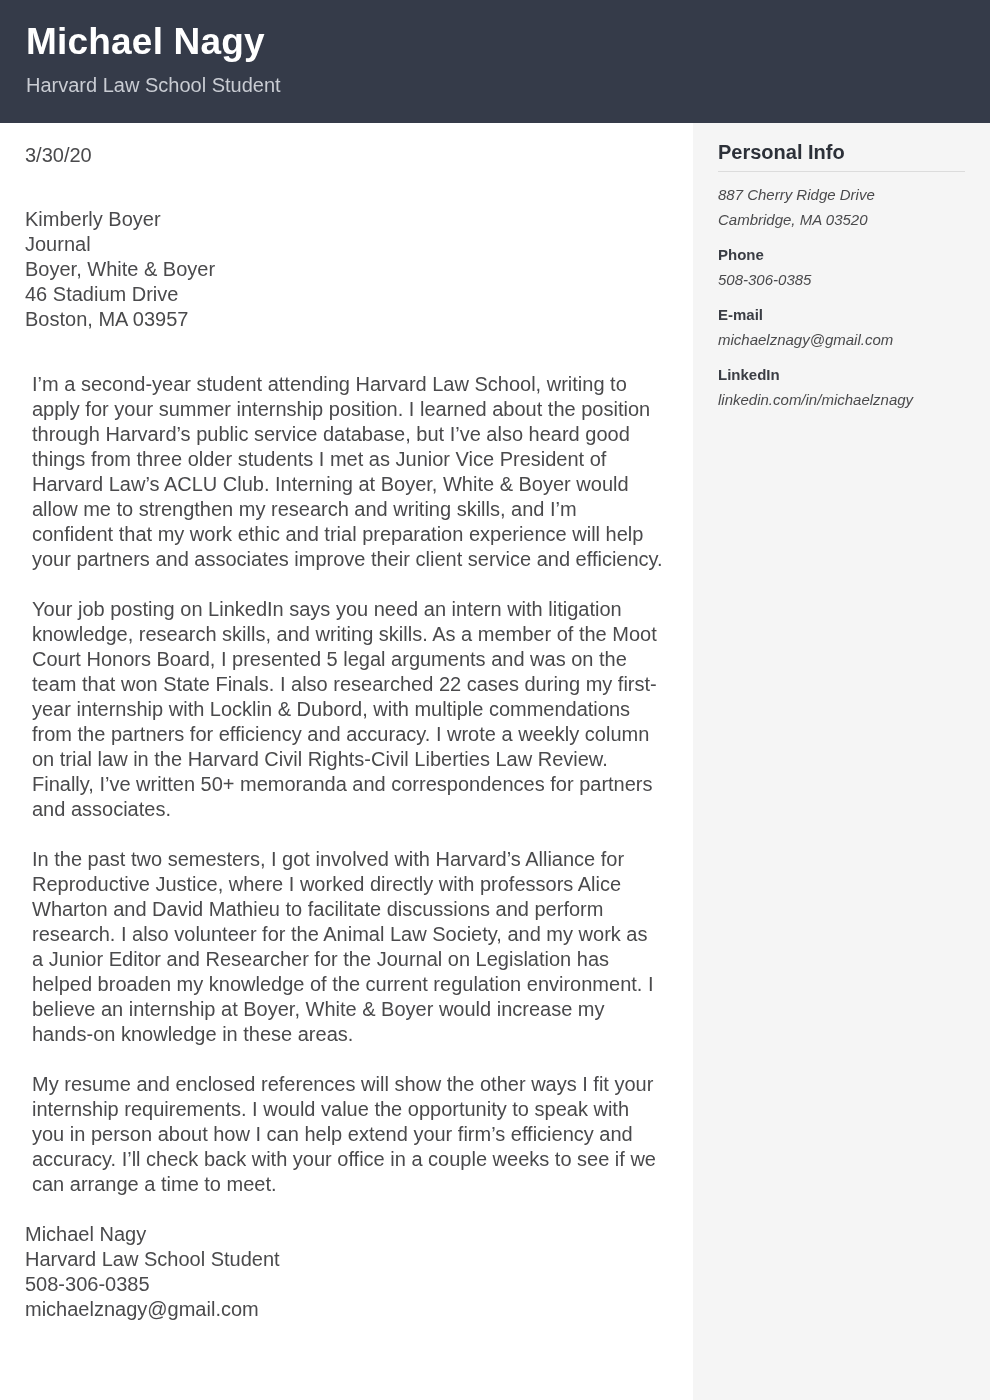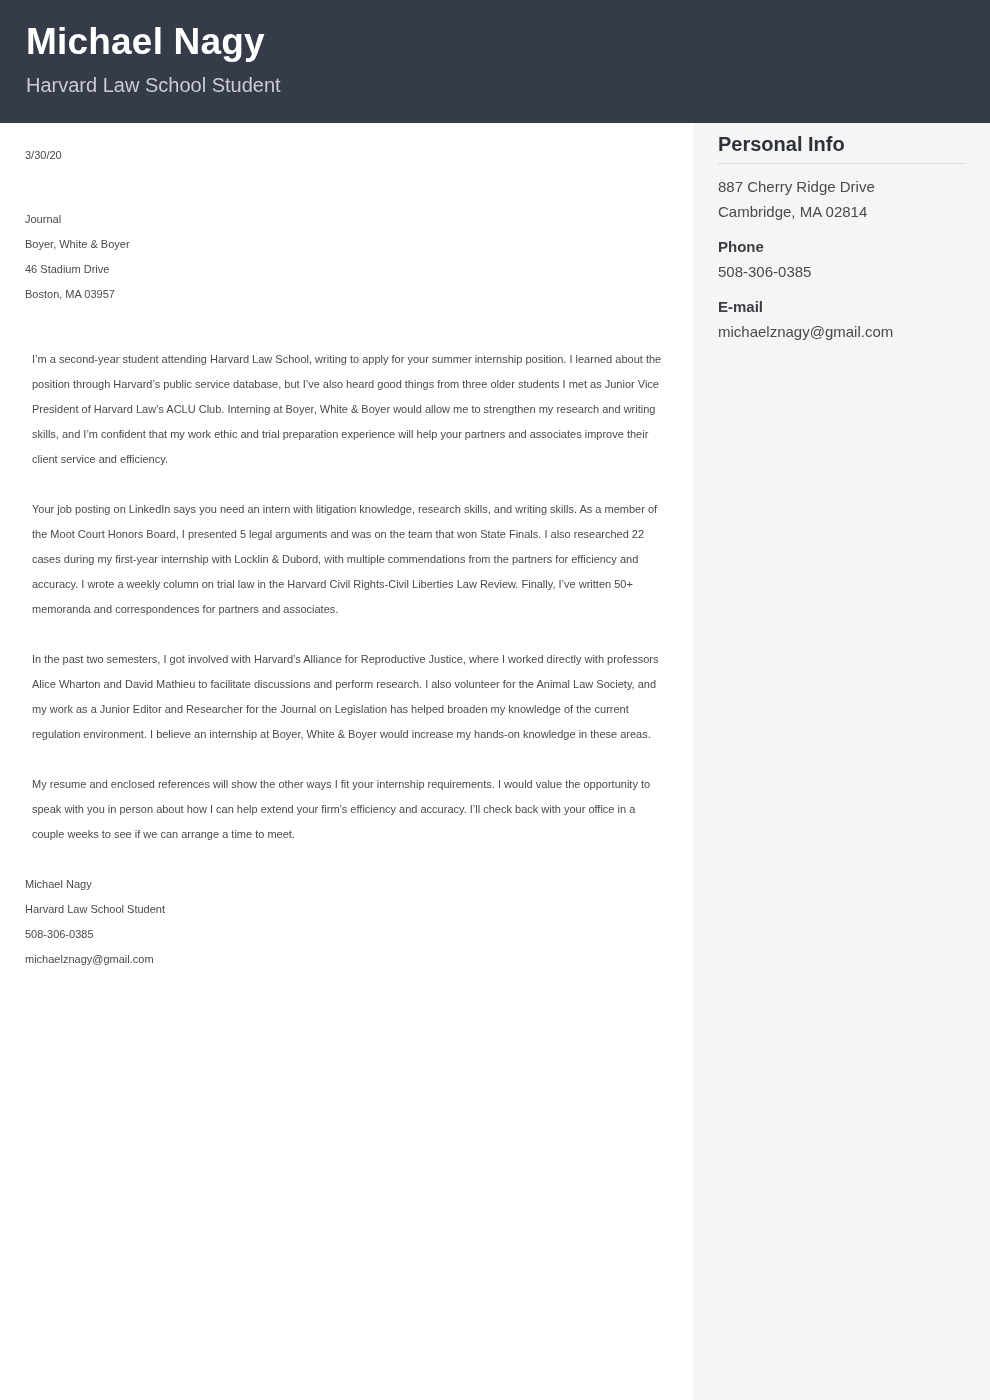--- a/index.html
+++ b/index.html
@@ -50,72 +50,73 @@
   .content-row {
     flex: 1;
     display: flex;
     min-height: 0;
   }
   .main {
     width: 693px;
     flex: 0 0 693px;
     background: #ffffff;
     padding: 20px 30px 0 25px;
-    font-size: 11px;
+    font-size: 20px;
     line-height: 25px;
     color: var(--body-color, #4a4a4c);
   }
   .date { margin: 0 0 39px 0; }
   .recipient { margin: 0 0 40px 0; }
   .salutation { margin: 0 0 25px 0; }
   .paragraphs .paragraph { margin: 0 0 25px 7px; }
   .closing { margin: 0 0 25px 0; }
   .signature { margin: 0; }
   .sidebar {
     flex: 1;
     background: var(--sidebar-bg, #f5f5f5);
-    padding: 8px 25px 0 25px;
+    padding: 16px 25px 0 25px;
     font-size: 15px;
     line-height: 25px;
     color: var(--body-color, #4a4a4c);
   }
   .sidebar-heading {
     margin: 0;
     padding: 0 0 6px 0;
     font-size: 20px;
     font-weight: bold;
     line-height: 26px;
     color: var(--heading-color, #2d3139);
     border-bottom: 1px solid var(--divider-color, #dcdcdc);
   }
   .info-section { margin-top: 10px; }
   .info-label {
     font-weight: bold;
     color: var(--label-color, #3a3d44);
     line-height: 25px;
   }
-  .info-value { line-height: 25px; }
+  .info-value { line-height: 25px; font-style: italic; }
 </style>
 </head>
 <body>
 
 <div class="page">
 
   <div class="header">
     <h1 class="candidate-name">Michael Nagy</h1>
     <div class="candidate-title">Harvard Law School Student</div>
   </div>
 
   <div class="content-row">
 
     <div class="main">
       <div class="date">3/30/20</div>
 
       <div class="recipient">
 
+          <div class="recipient-line">Kimberly Boyer</div>
 
           <div class="recipient-line">Journal</div>
 
           <div class="recipient-line">Boyer, White &amp; Boyer</div>
 
           <div class="recipient-line">46 Stadium Drive</div>
 
           <div class="recipient-line">Boston, MA 03957</div>
         </div>
 
@@ -147,37 +148,44 @@
     <div class="sidebar">
       <h2 class="sidebar-heading">Personal Info</h2>
 
       <div>
 
           <div class="info-section">
             <div>
 
                 <div class="info-value">887 Cherry Ridge Drive</div>
 
-                <div class="info-value">Cambridge, MA 02814</div>
+                <div class="info-value">Cambridge, MA 03520</div>
               </div>
           </div>
 
           <div class="info-section">
             <div class="info-label">Phone</div>
             <div>
 
                 <div class="info-value">508-306-0385</div>
               </div>
           </div>
 
           <div class="info-section">
             <div class="info-label">E-mail</div>
             <div>
 
                 <div class="info-value">michaelznagy@gmail.com</div>
               </div>
           </div>
 
+          <div class="info-section">
+            <div class="info-label">LinkedIn</div>
+            <div>
+
+                <div class="info-value">linkedin.com/in/michaelznagy</div>
+              </div>
+          </div>
         </div>
     </div>
 
   </div>
 </div>
 
 </body></html>

